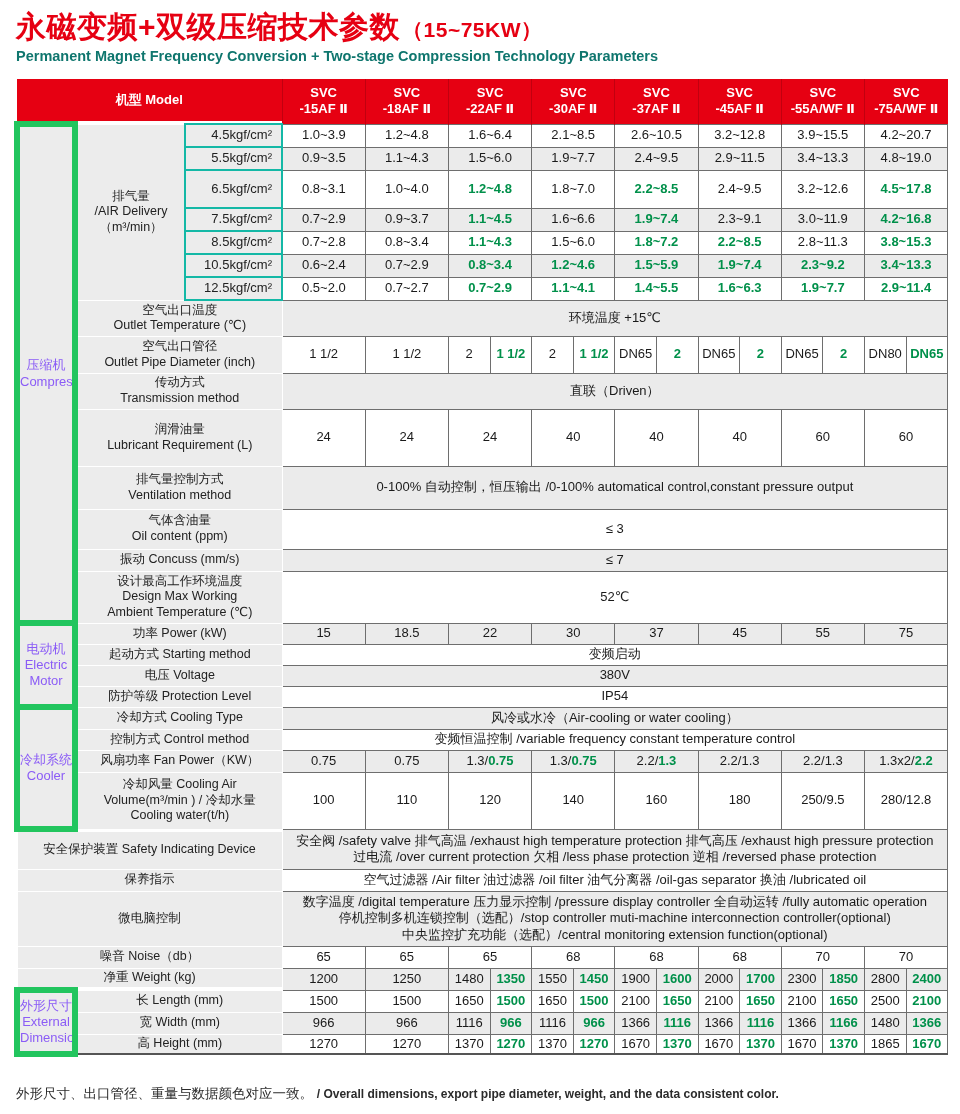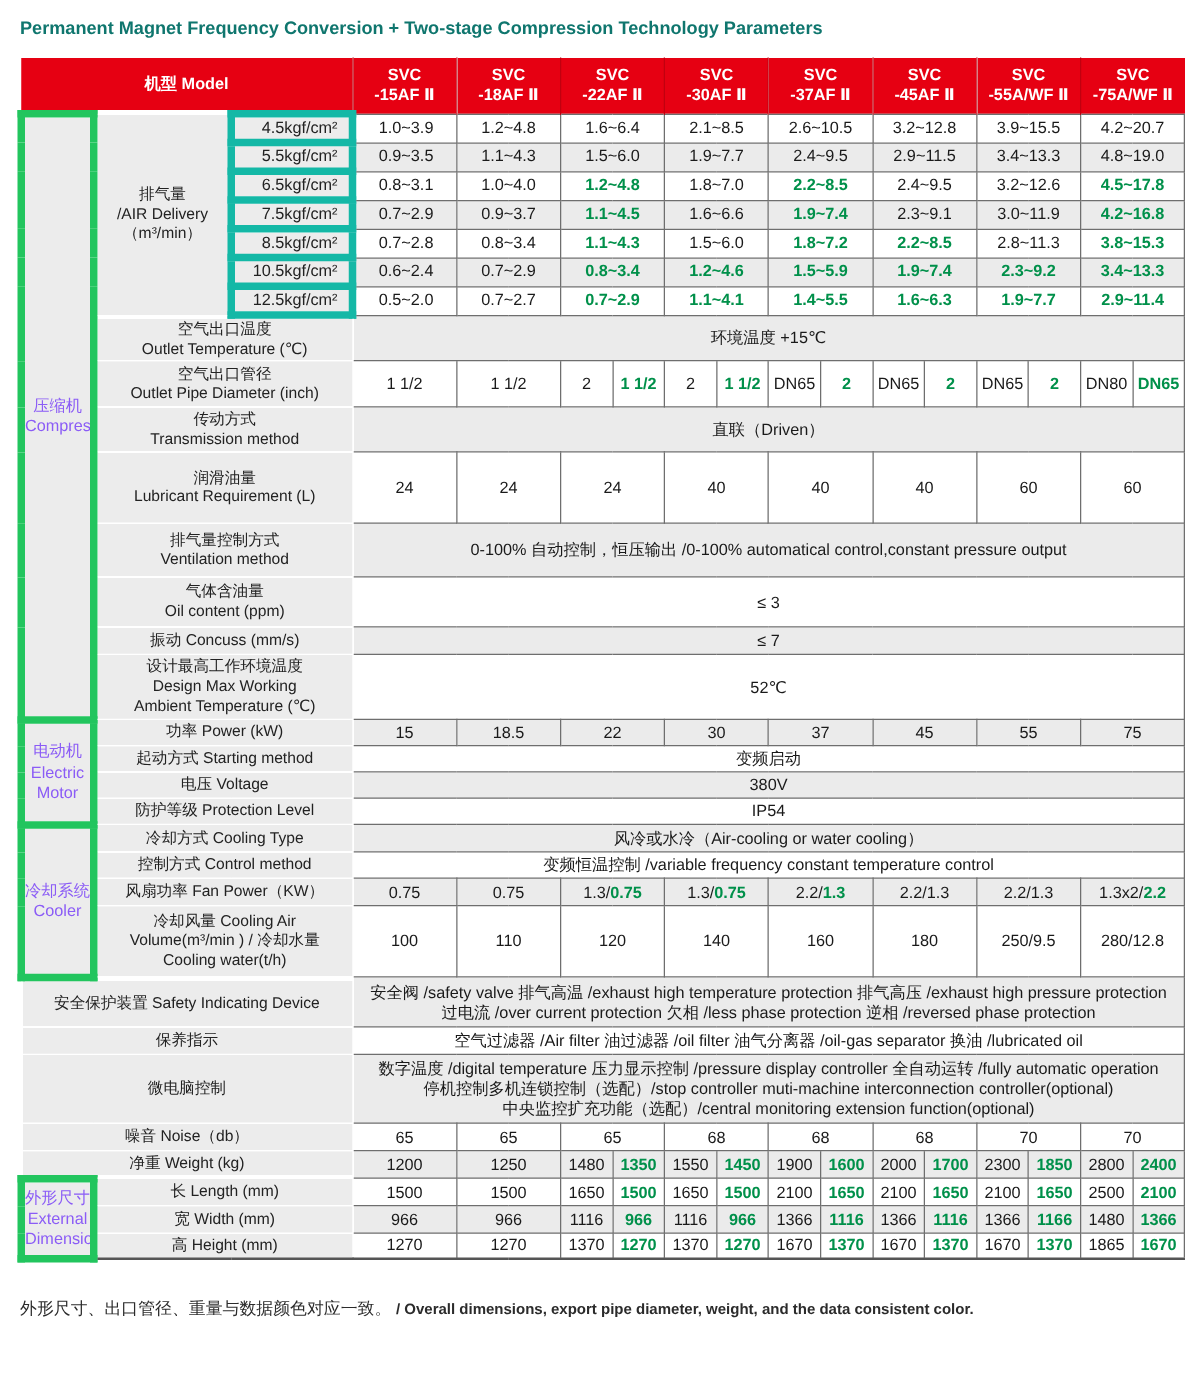--- a/index.html
+++ b/index.html
@@ -8,31 +8,32 @@
   .titlebar{padding:10px 16px 2px}
   h1{font-size:30px;font-weight:700;color:#e60012;letter-spacing:.5px;line-height:1.1}
   h1 .tsuf{font-size:21px;font-weight:700;margin-left:2px}
   .subtitle{font-size:14.5px;font-weight:700;color:#0f766e;margin-top:5px}
   table{border-collapse:collapse;table-layout:fixed;width:932px;margin:13px 14px 0;border-bottom:2px solid #555}
   th,td{white-space:pre-line;text-align:center;vertical-align:middle;line-height:1.25;overflow:hidden}
   thead th{background:#e60012;color:#fff;font-size:13px;font-weight:700;height:45px;border-left:1px solid #c1000f}
   thead th:first-child{border-left:none}
   td.group{background:#ececec;font-size:13px;border:6px solid #22c55e;color:#8b5cf6}
   td.lab{background:#ececec;font-size:12.5px;border:1px solid #fff;color:#222;padding:1px 6px}
-  td.sub{background:#ececec;font-size:13px;text-align:right;padding-right:9px;border:6px solid #14b8a6;color:#222}
+  td.sub{background:#ececec;font-size:13px;text-align:right;padding-right:9px;border:2px solid #14b8a6;color:#222}
   td.val{font-size:13px;border:1px solid #6e6e6e;background:#fff;color:#1a1a1a;padding:1px 2px}
   tr.shade td.val{background:#ebebeb}
   td.val.green,span.green{color:#00904a;font-weight:700}
   .notes{padding:27px 16px 0;font-size:13.5px;color:#2b2b2b;line-height:1.5}
   .notes .en{font-weight:700;font-size:12px}
 </style>
 </head>
 <body>
 
 <div class="titlebar">
+  <h1><span>永磁变频+双级压缩技术参数</span><span class="tsuf">（15~75KW）</span></h1>
   <div class="subtitle">Permanent Magnet Frequency Conversion + Two-stage Compression Technology Parameters</div>
 </div>
 
 <table>
   <colgroup>
     <col style="width:58px">
       <col style="width:110px">
       <col style="width:97px">
     <col span="16" style="width:41.6px">
   </colgroup>
@@ -78,21 +79,21 @@
         <td class="sub">5.5kgf/cm²</td>
         <td colspan="2" class="val">0.9~3.5</td>
         <td colspan="2" class="val">1.1~4.3</td>
         <td colspan="2" class="val">1.5~6.0</td>
         <td colspan="2" class="val">1.9~7.7</td>
         <td colspan="2" class="val">2.4~9.5</td>
         <td colspan="2" class="val">2.9~11.5</td>
         <td colspan="2" class="val">3.4~13.3</td>
         <td colspan="2" class="val">4.8~19.0</td>
       </tr>
-      <tr style="height: 23px;">
+      <tr style="height: 38px;">
         <td class="sub">6.5kgf/cm²</td>
         <td colspan="2" class="val">0.8~3.1</td>
         <td colspan="2" class="val">1.0~4.0</td>
         <td colspan="2" class="val green">1.2~4.8</td>
         <td colspan="2" class="val">1.8~7.0</td>
         <td colspan="2" class="val green">2.2~8.5</td>
         <td colspan="2" class="val">2.4~9.5</td>
         <td colspan="2" class="val">3.2~12.6</td>
         <td colspan="2" class="val green">4.5~17.8</td>
       </tr>

